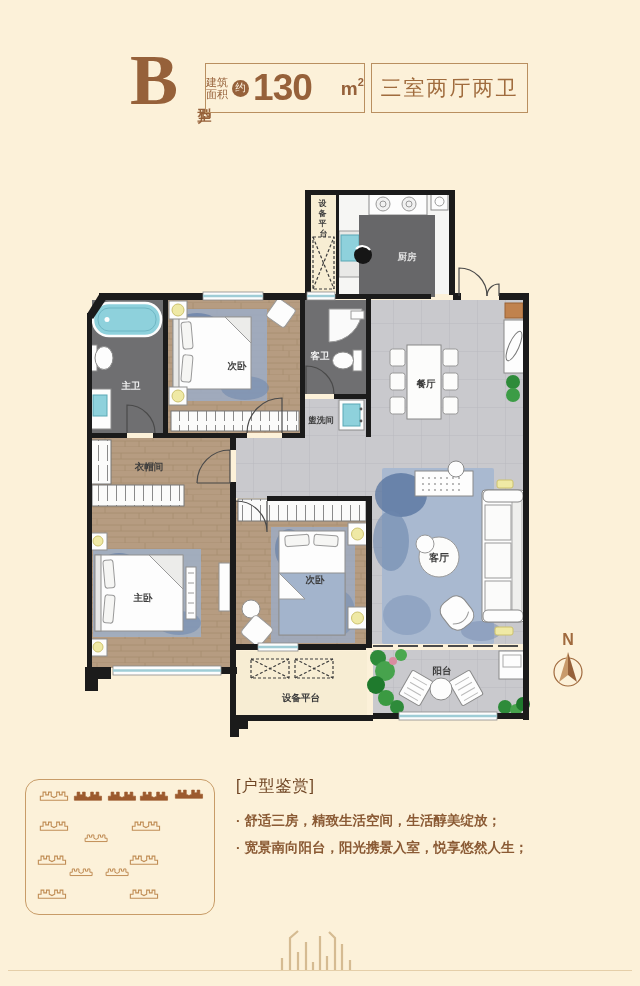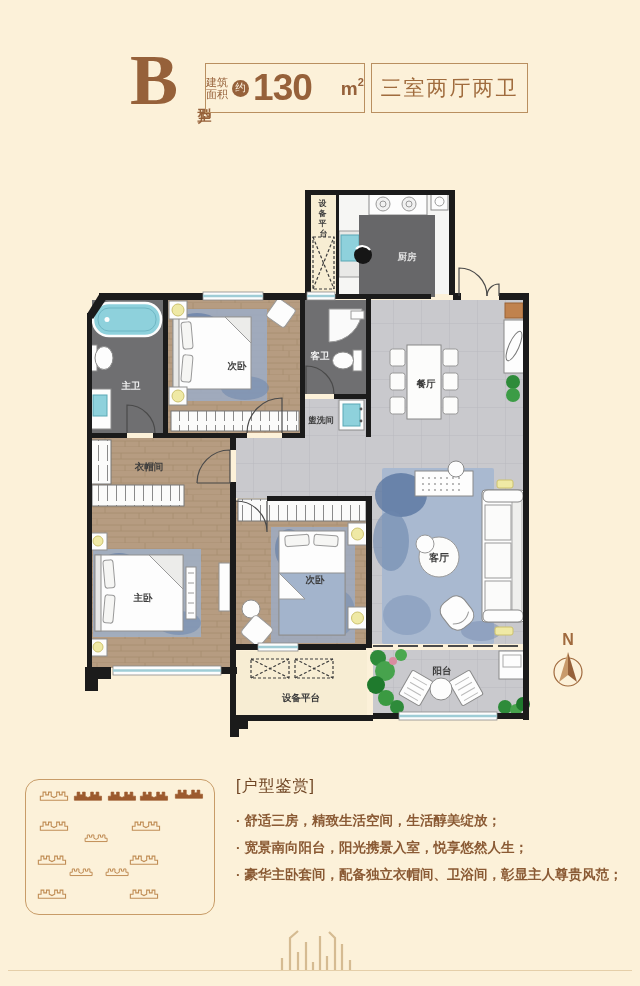--- a/index.html
+++ b/index.html
@@ -425,21 +425,20 @@
   </svg>
 </div>
 
 <div class="abs review">
   <div class="review-title">
     <span class="bracket">[</span><span>户型鉴赏</span><span class="bracket">]</span>
   </div>
   <ul>
     <li><span class="dot">·</span><span>舒适三房，精致生活空间，生活醇美绽放；</span></li>
     <li><span class="dot">·</span><span>宽景南向阳台，阳光携景入室，悦享悠然人生；</span></li>
-    <li><span class="dot">·</span><span>豪华主卧套间，配备独立衣帽间、卫浴间，彰显主人尊贵风范；</span></li>
   </ul>
 </div>
 
 <svg class="abs skyline" width="110" height="46" viewBox="0 0 110 46">
   <g stroke="#d5bb92" stroke-width="2.2" fill="none">
     <path d="M14 44V32"></path>
     <path d="M22 44V12L30 5"></path>
     <path d="M30 44V26"></path>
     <path d="M38 44V16"></path>
     <path d="M45 44V36"></path>

